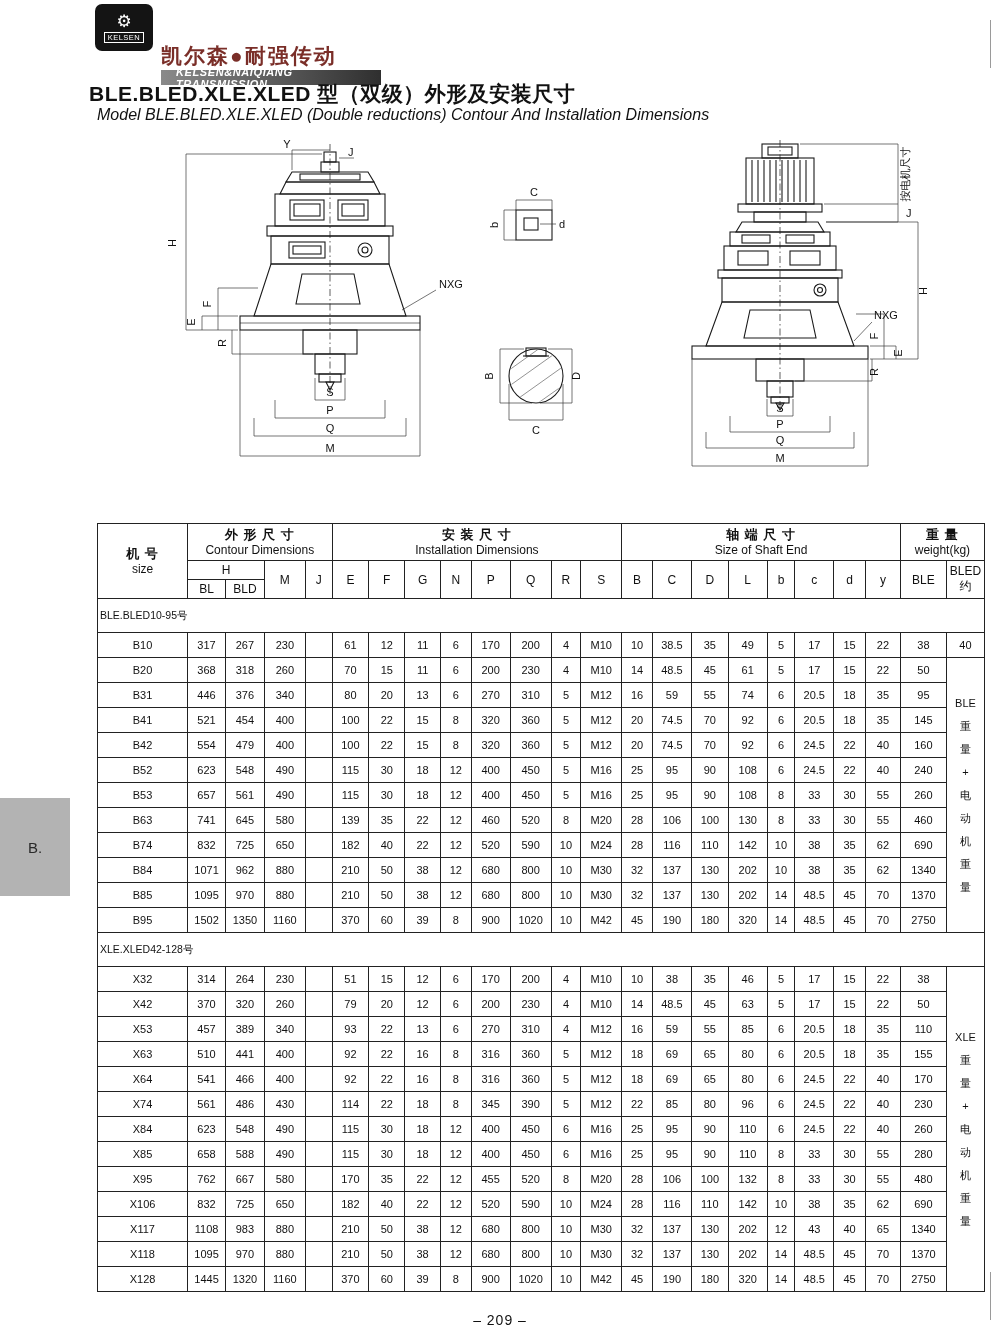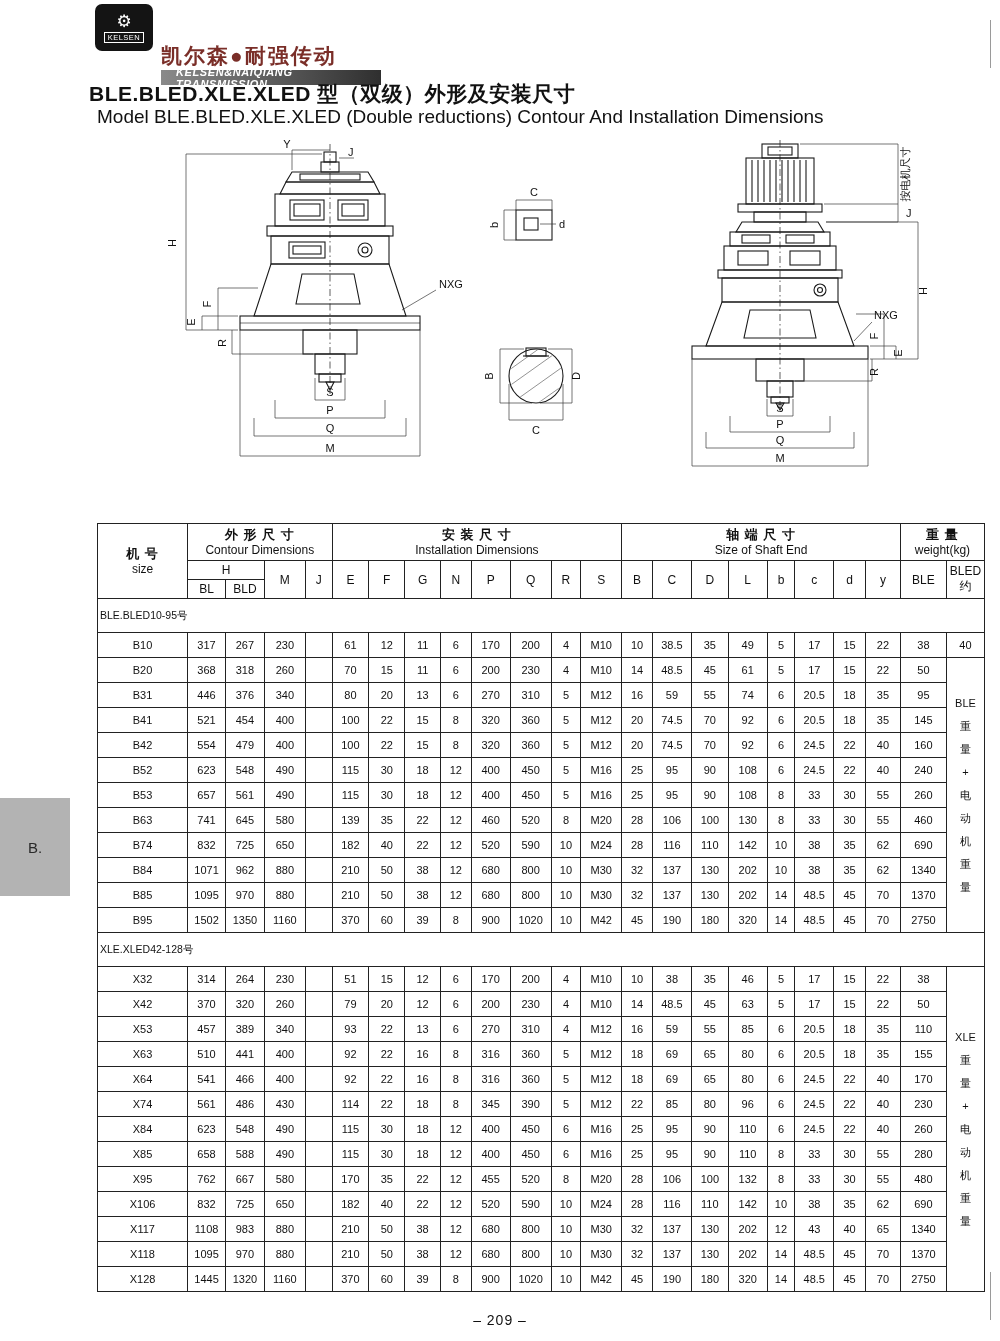--- a/index.html
+++ b/index.html
@@ -12,21 +12,21 @@
   .logo { width:58px; height:47px; background:#141414; border-radius:7px; display:flex; flex-direction:column; align-items:center; justify-content:center; gap:2px; }
   .logo .gear { color:#fff; font-size:17px; line-height:17px; }
   .logo .logo-text { color:#fff; font-size:7.5px; letter-spacing:.5px; border:1px solid #fff; padding:0 3px; line-height:9px;text-align:right; }
   .brand { margin-left:8px; padding-top:3px;margin-top:37px; }
   .brand-cn { font-size:21px; font-weight:700; letter-spacing:2px; color:#7a2e28; line-height:24px; }
   .brand-bar { margin-top:2px; width:220px; height:15px; background:linear-gradient(90deg,#8a8a8a,#2f2f2f); display:flex; align-items:center; }
   .brand-bar span { color:#fff; font-size:11px; letter-spacing:.6px; padding-left:15px; font-weight:700;font-style:italic; }
 
   
   .title-cn { position:absolute; left:89px; top:80px; font-size:21px; font-weight:600; letter-spacing:.5px; }
-  .title-en { position:absolute; left:97px; top:106px; font-size:19px; font-weight:400; }
+  .title-en { position:absolute; left:97px; top:106px; font-size:16px; font-weight:400;font-style:italic; }
 
   
   svg.drawing { position:absolute; }
   svg.drawing text { font-family:"Liberation Sans","DejaVu Sans",sans-serif; font-size:11px; fill:#111; }
   .outline { stroke:#1a1a1a; fill:none; stroke-width:1.1; }
   .dims { stroke:#3a3a3a; fill:none; stroke-width:.7; }
 
   
   table.dims-table { position:absolute; left:97px; top:523px; width:888px; border-collapse:collapse; table-layout:fixed; border:1.5px solid #111; }
   .dims-table th, .dims-table td { border:1px solid #222; text-align:center; vertical-align:middle; }

